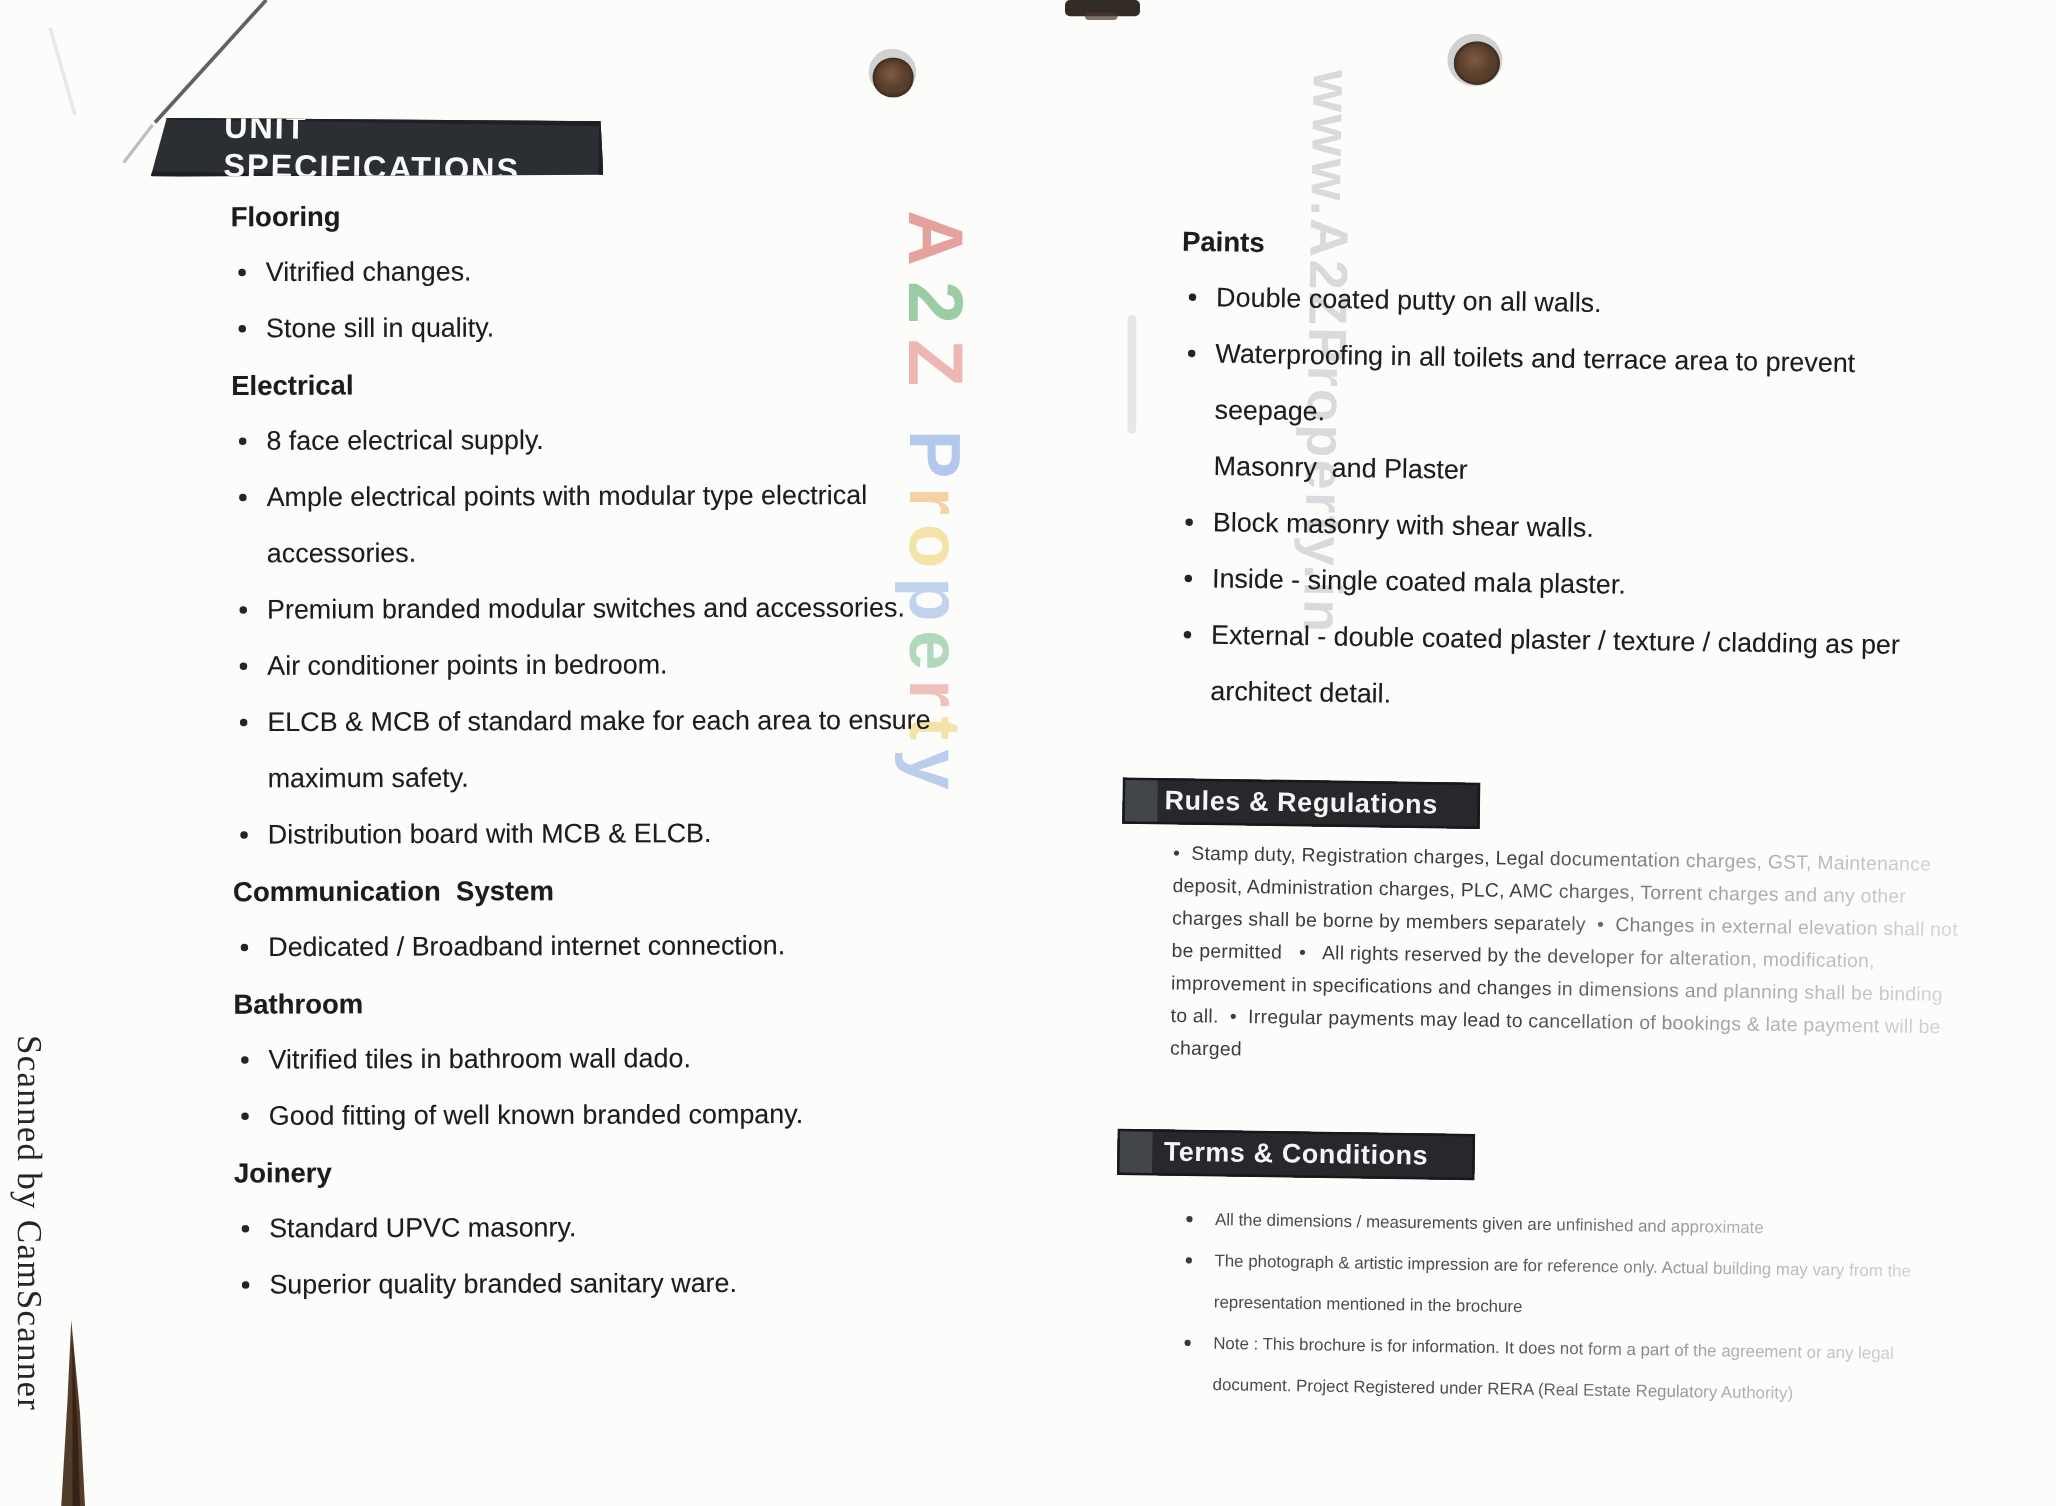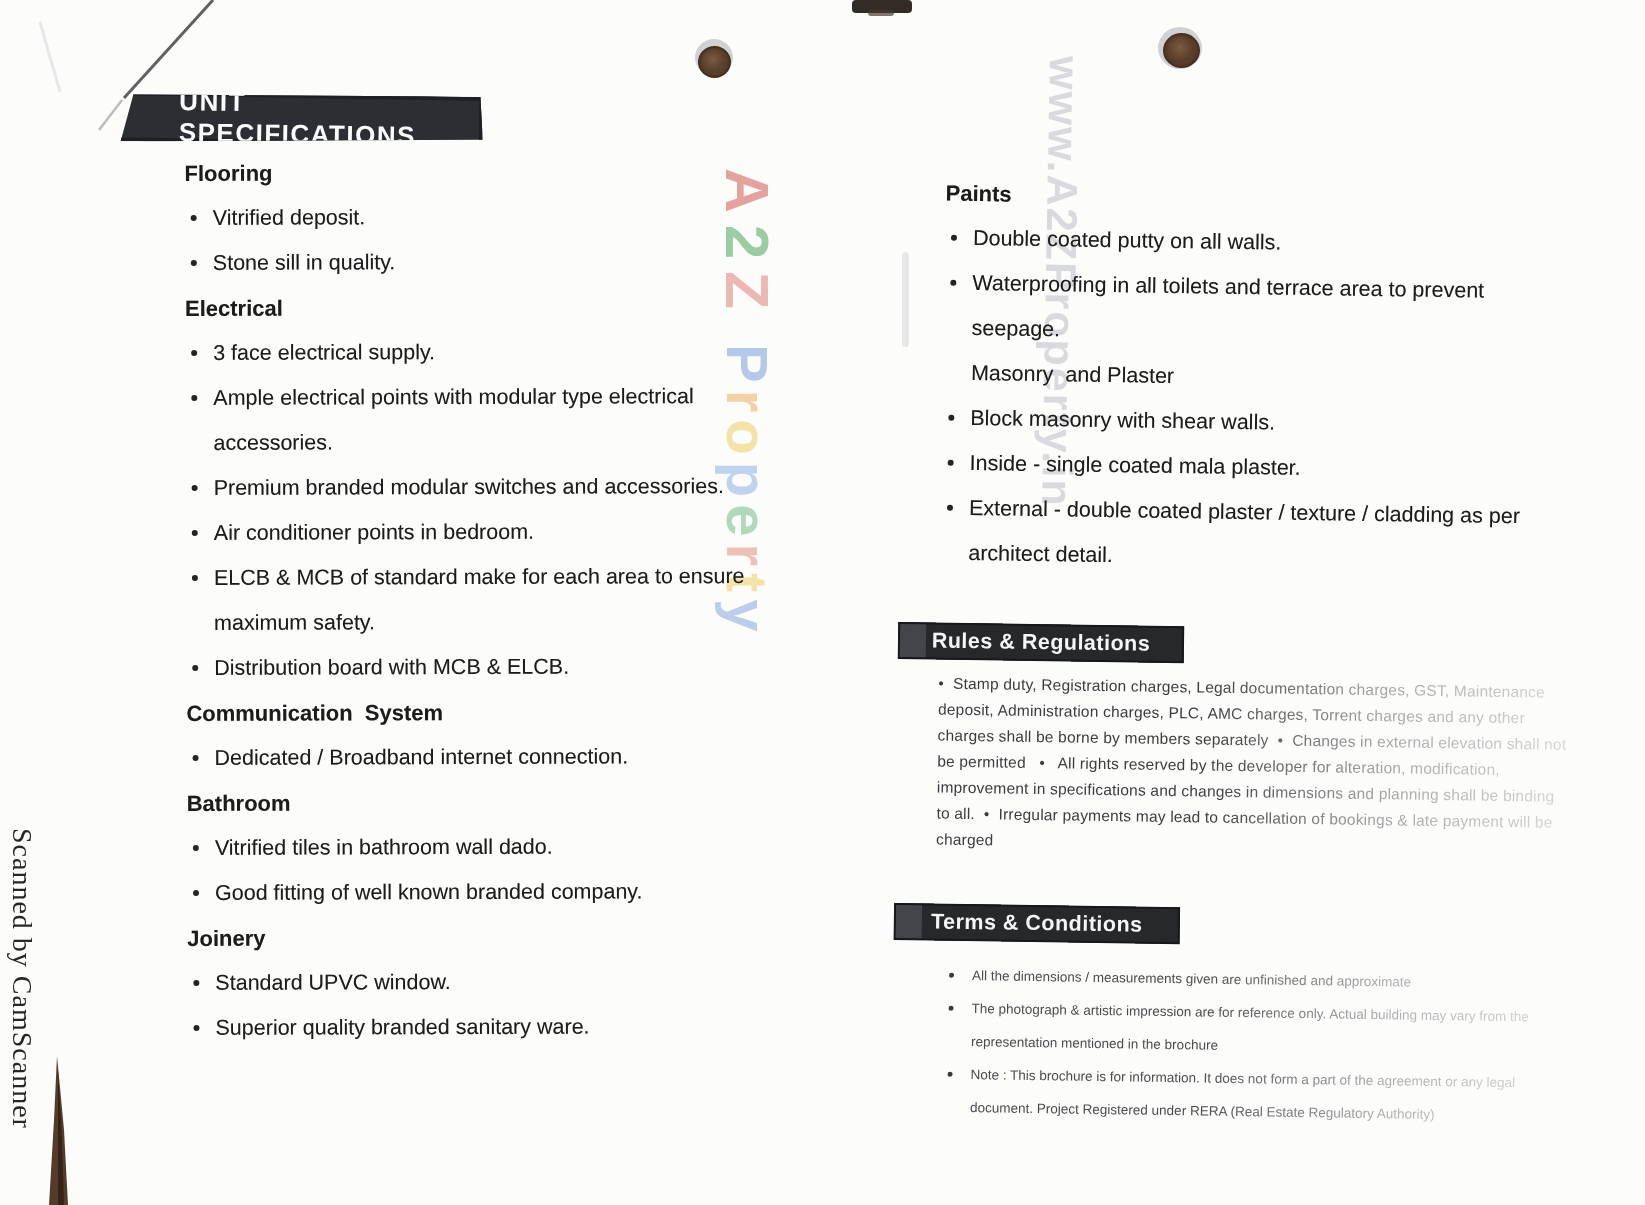--- a/index.html
+++ b/index.html
@@ -87,42 +87,42 @@
   <div class="wm wm-a2z"><span style="color: rgb(208, 73, 62);">A</span><span style="color: rgb(63, 158, 77);">2</span><span style="color: rgb(224, 118, 109);">Z</span></div>
   <div class="wm wm-prop"><span style="color: rgb(91, 141, 217);">P</span><span style="color: rgb(237, 160, 63);">r</span><span style="color: rgb(236, 198, 72);">o</span><span style="color: rgb(121, 163, 224);">p</span><span style="color: rgb(85, 173, 108);">e</span><span style="color: rgb(224, 118, 109);">r</span><span style="color: rgb(236, 198, 72);">t</span><span style="color: rgb(107, 149, 216);">y</span></div>
   <div class="wm wm-url">www.A2ZProperty.in</div>
 
   <div class="unit-banner">
     <span>UNIT SPECIFICATIONS</span>
   </div>
 
   <div class="rows left-rows">
     <div class="row h">Flooring</div>
-    <div class="row b"><span class="dot"></span><span>Vitrified deposit.</span></div>
+    <div class="row b"><span class="dot"></span><span>Vitrified changes.</span></div>
     <div class="row b"><span class="dot"></span><span>Stone sill in quality.</span></div>
 
     <div class="row h">Electrical</div>
-    <div class="row b"><span class="dot"></span><span>3 face electrical supply.</span></div>
+    <div class="row b"><span class="dot"></span><span>8 face electrical supply.</span></div>
     <div class="row b"><span class="dot"></span><span>Ample electrical points with modular type electrical</span></div>
     <div class="row cont">accessories.</div>
     <div class="row b"><span class="dot"></span><span>Premium branded modular switches and accessories.</span></div>
     <div class="row b"><span class="dot"></span><span>Air conditioner points in bedroom.</span></div>
     <div class="row b"><span class="dot"></span><span>ELCB &amp; MCB of standard make for each area to ensure</span></div>
     <div class="row cont">maximum safety.</div>
     <div class="row b"><span class="dot"></span><span>Distribution board with MCB &amp; ELCB.</span></div>
 
     <div class="row h">Communication  System</div>
     <div class="row b"><span class="dot"></span><span>Dedicated / Broadband internet connection.</span></div>
 
     <div class="row h">Bathroom</div>
     <div class="row b"><span class="dot"></span><span>Vitrified tiles in bathroom wall dado.</span></div>
     <div class="row b"><span class="dot"></span><span>Good fitting of well known branded company.</span></div>
 
     <div class="row h">Joinery</div>
-    <div class="row b"><span class="dot"></span><span>Standard UPVC window.</span></div>
+    <div class="row b"><span class="dot"></span><span>Standard UPVC masonry.</span></div>
     <div class="row b"><span class="dot"></span><span>Superior quality branded sanitary ware.</span></div>
   </div>
 
   <div class="right-page">
 
     <div class="rows paints-rows">
       <div class="row h">Paints</div>
       <div class="row b"><span class="dot"></span><span>Double coated putty on all walls.</span></div>
       <div class="row b"><span class="dot"></span><span>Waterproofing in all toilets and terrace area to prevent</span></div>
       <div class="row cont">seepage.</div>

